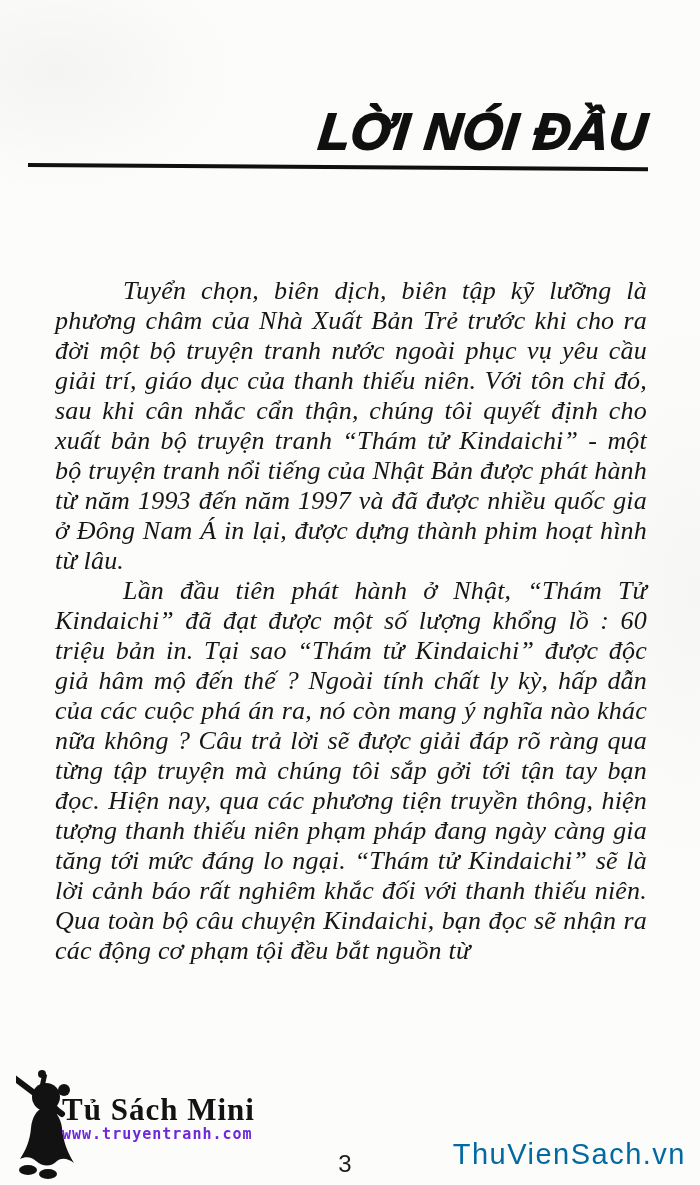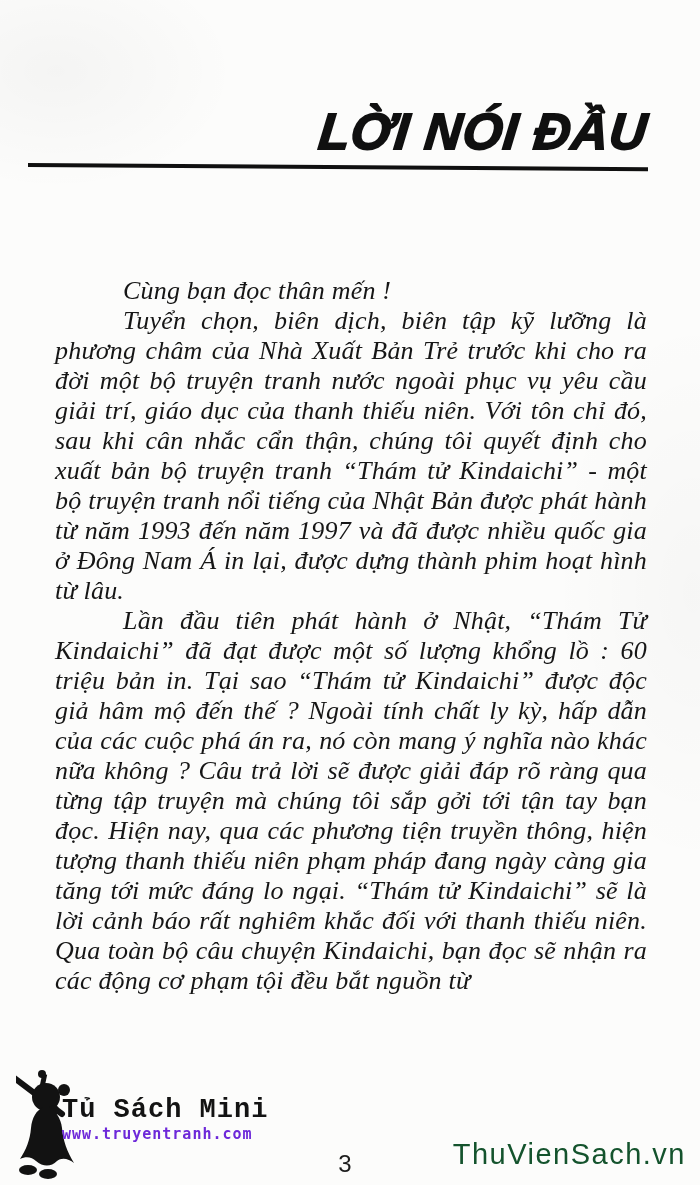--- a/index.html
+++ b/index.html
@@ -72,23 +72,23 @@
   }
   .mascot{
     position:absolute;left:0;top:2px;
     width:64px;height:110px;
   }
   .logo-text{
     position:absolute;left:46px;top:28px;
     white-space:nowrap;
   }
   .publisher-name{
-    font-family:Liberation Mono, monospace;
+    font-family:Liberation Serif, serif;
     font-weight:700;
-    font-size:27px;
+    font-size:31px;
     line-height:28px;
     color:#131313;
     letter-spacing:1px;
   }
   .publisher-url{
     font-family:"DejaVu Sans Mono","Liberation Mono",monospace;
     font-weight:700;
     font-size:15px;
     line-height:20px;
     color:#6d28d9;
@@ -101,36 +101,35 @@
     text-align:center;
     font-family:"Liberation Sans","DejaVu Sans",sans-serif;
     font-size:24px;
     color:#1d1d1d;
   }
   .site-watermark{
     position:absolute;
     right:14px;top:1138px;
     font-family:"Liberation Sans","DejaVu Sans",sans-serif;
     font-size:29px;
-    color:#14532d;
+    color:#0369a1;
     letter-spacing:1.5px;
     white-space:nowrap;
   }
 </style>
 </head>
 <body>
 
 <div class="page">
 
   <h1 class="preface-title">LỜI NÓI ĐẦU</h1>
 
   <div class="title-rule"></div>
 
   <div class="body-text">
-    <p>Cùng bạn đọc thân mến !</p>
     <p>Tuyển chọn, biên dịch, biên tập kỹ lưỡng là phương châm của Nhà Xuất Bản Trẻ trước khi cho ra đời một bộ truyện tranh nước ngoài phục vụ yêu cầu giải trí, giáo dục của thanh thiếu niên. Với tôn chỉ đó, sau khi cân nhắc cẩn thận, chúng tôi quyết định cho xuất bản bộ truyện tranh “Thám tử Kindaichi” - một bộ truyện tranh nổi tiếng của Nhật Bản được phát hành từ năm 1993 đến năm 1997 và đã được nhiều quốc gia ở Đông Nam Á in lại, được dựng thành phim hoạt hình từ lâu.</p>
     <p>Lần đầu tiên phát hành ở Nhật, “Thám Tử Kindaichi” đã đạt  được một số lượng khổng lồ : 60 triệu bản in. Tại sao “Thám tử Kindaichi” được độc giả hâm mộ đến thế ? Ngoài tính chất ly kỳ, hấp dẫn của các cuộc phá án ra, nó còn mang ý nghĩa nào khác nữa không ? Câu trả lời sẽ được giải đáp rõ ràng qua từng tập truyện mà chúng tôi sắp gởi tới tận tay bạn đọc. Hiện nay, qua các phương tiện truyền thông, hiện tượng thanh thiếu niên phạm pháp đang ngày càng gia tăng tới mức đáng lo ngại. “Thám tử Kindaichi” sẽ là lời cảnh báo rất nghiêm khắc  đối với thanh thiếu niên. Qua toàn bộ câu chuyện Kindaichi, bạn đọc sẽ nhận ra các động cơ phạm tội đều bắt nguồn từ</p>
   </div>
 
   <div class="logo">
     <span class="mascot">
       <svg viewBox="0 0 64 110" width="64" height="110" xmlns="http://www.w3.org/2000/svg" aria-hidden="true">
         <g fill="#121212" stroke="none">
 
           <line x1="-3" y1="7" x2="46" y2="44" stroke="#121212" stroke-width="6" stroke-linecap="round"></line>

